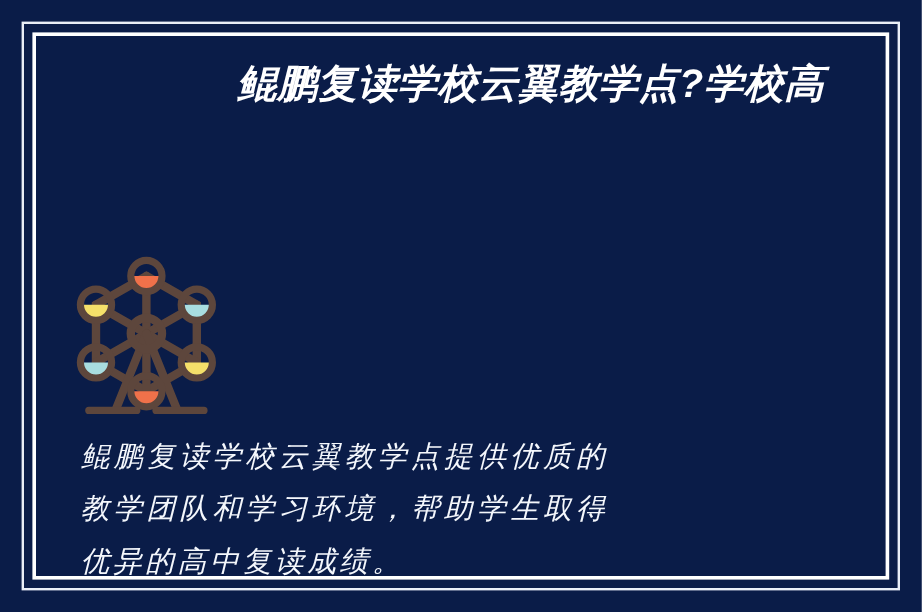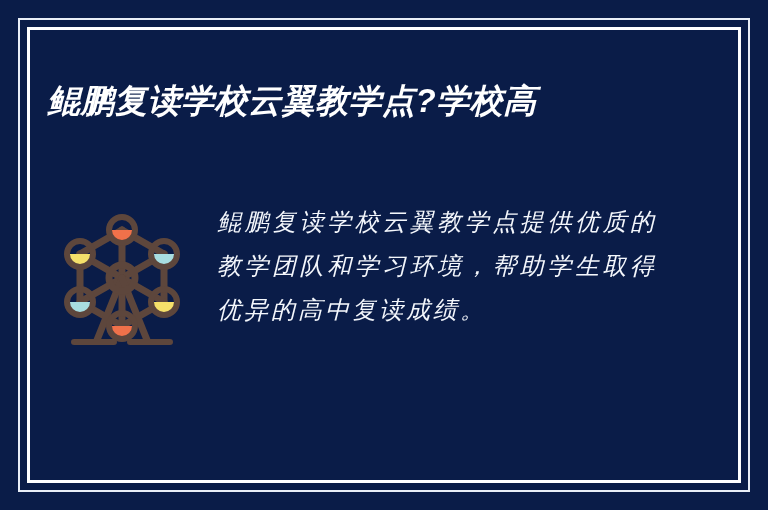--- a/index.html
+++ b/index.html
@@ -40,42 +40,44 @@
     bottom: 27px;
     border: 3px solid #ffffff;
     box-sizing: border-box;
     pointer-events: none;
   }
 
   
   .title-block {
     position: absolute;
     left: 47px;
-    top: 76px;
+    top: 45px;
     width: 640px;
+    text-align: right;
   }
   .title-line {
     color: #ffffff;
     font-family: "Liberation Sans", sans-serif;
     font-weight: bold;
     font-style: italic;
     font-size: 33px;
     line-height: 50px;
     letter-spacing: 0.5px;
     white-space: nowrap;
   }
 
   
   .content-row {
     position: absolute;
     left: 47px;
     top: 200px;
     right: 60px;
     display: flex;
     align-items: flex-start;
+    flex-direction: column;
   }
 
   .icon-wrap {
     width: 150px;
     flex: 0 0 150px;
     padding-top: 8px;
     display: flex;
     justify-content: center;
   }
 

